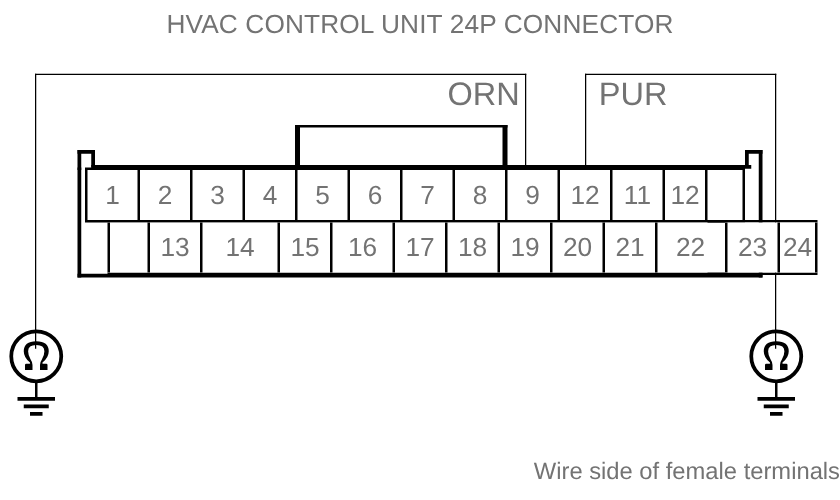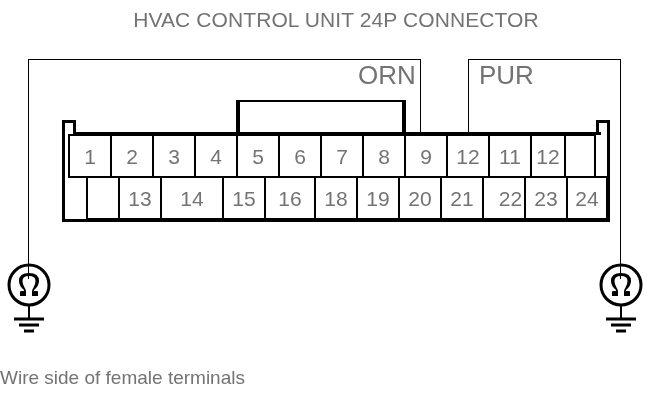--- a/index.html
+++ b/index.html
@@ -26,21 +26,21 @@
     text-align: center;
     font-size: 21px;
     letter-spacing: 0.1px;
     white-space: nowrap;
   }
   #caption {
     position: absolute;
     left: 0;
     top: 367px;
     width: 672px;
-    text-align: left;
+    text-align: right;
     font-size: 19px;
     white-space: nowrap;
   }
   .wire-label {
     position: absolute;
     font-size: 26px;
     white-space: nowrap;
   }
   #label-orn { left: 358px; top: 60px; }
   #label-pur { left: 479px; top: 60px; }
@@ -173,27 +173,28 @@
       <div class="cell" style="width:34px;">12</div>
       <div class="cell blank" style="width:32px;"></div>
     </div>
 
     <div class="cell-row" id="row-bottom">
       <div class="cell blank" style="width:32px;"></div>
       <div class="cell" style="width:42px;">13</div>
       <div class="cell" style="width:62px;">14</div>
       <div class="cell" style="width:42px;">15</div>
       <div class="cell" style="width:50px;">16</div>
+      <div class="cell" style="width:42px;">17</div>
       <div class="cell" style="width:42px;text-align:right;">18</div>
       <div class="cell" style="width:42px;">19</div>
       <div class="cell" style="width:42px;">20</div>
       <div class="cell" style="width:42px;">21</div>
       <div class="cell" style="width:42px;padding-left:13px;">22</div>
-      <div class="cell" style="width:42px;">23</div>
-      <div class="cell" style="width:42px;">24</div>
+      <div class="cell" style="width:42px;margin-left:14px;">23</div>
+      <div class="cell" style="width:32px;">24</div>
     </div>
   </div>
 
   <div class="ground" style="left:6px; top:262px;">
     <svg width="46" height="76" viewBox="0 0 46 76">
       <circle cx="23" cy="23" r="20" fill="none" stroke="#000000" stroke-width="3"></circle>
       <path d="M14 34 L14 30 Q14 29 15 29 L17.5 29 Q18.5 29 18 28
                Q13 24 13 19 Q13 11 23 11 Q33 11 33 19
                Q33 24 28 28 Q27.5 29 28.5 29 L31 29 Q32 29 32 30 L32 34
                L26 34 L26 30 Q26 27.5 27.5 25.5 Q29.5 22.5 29.5 19

